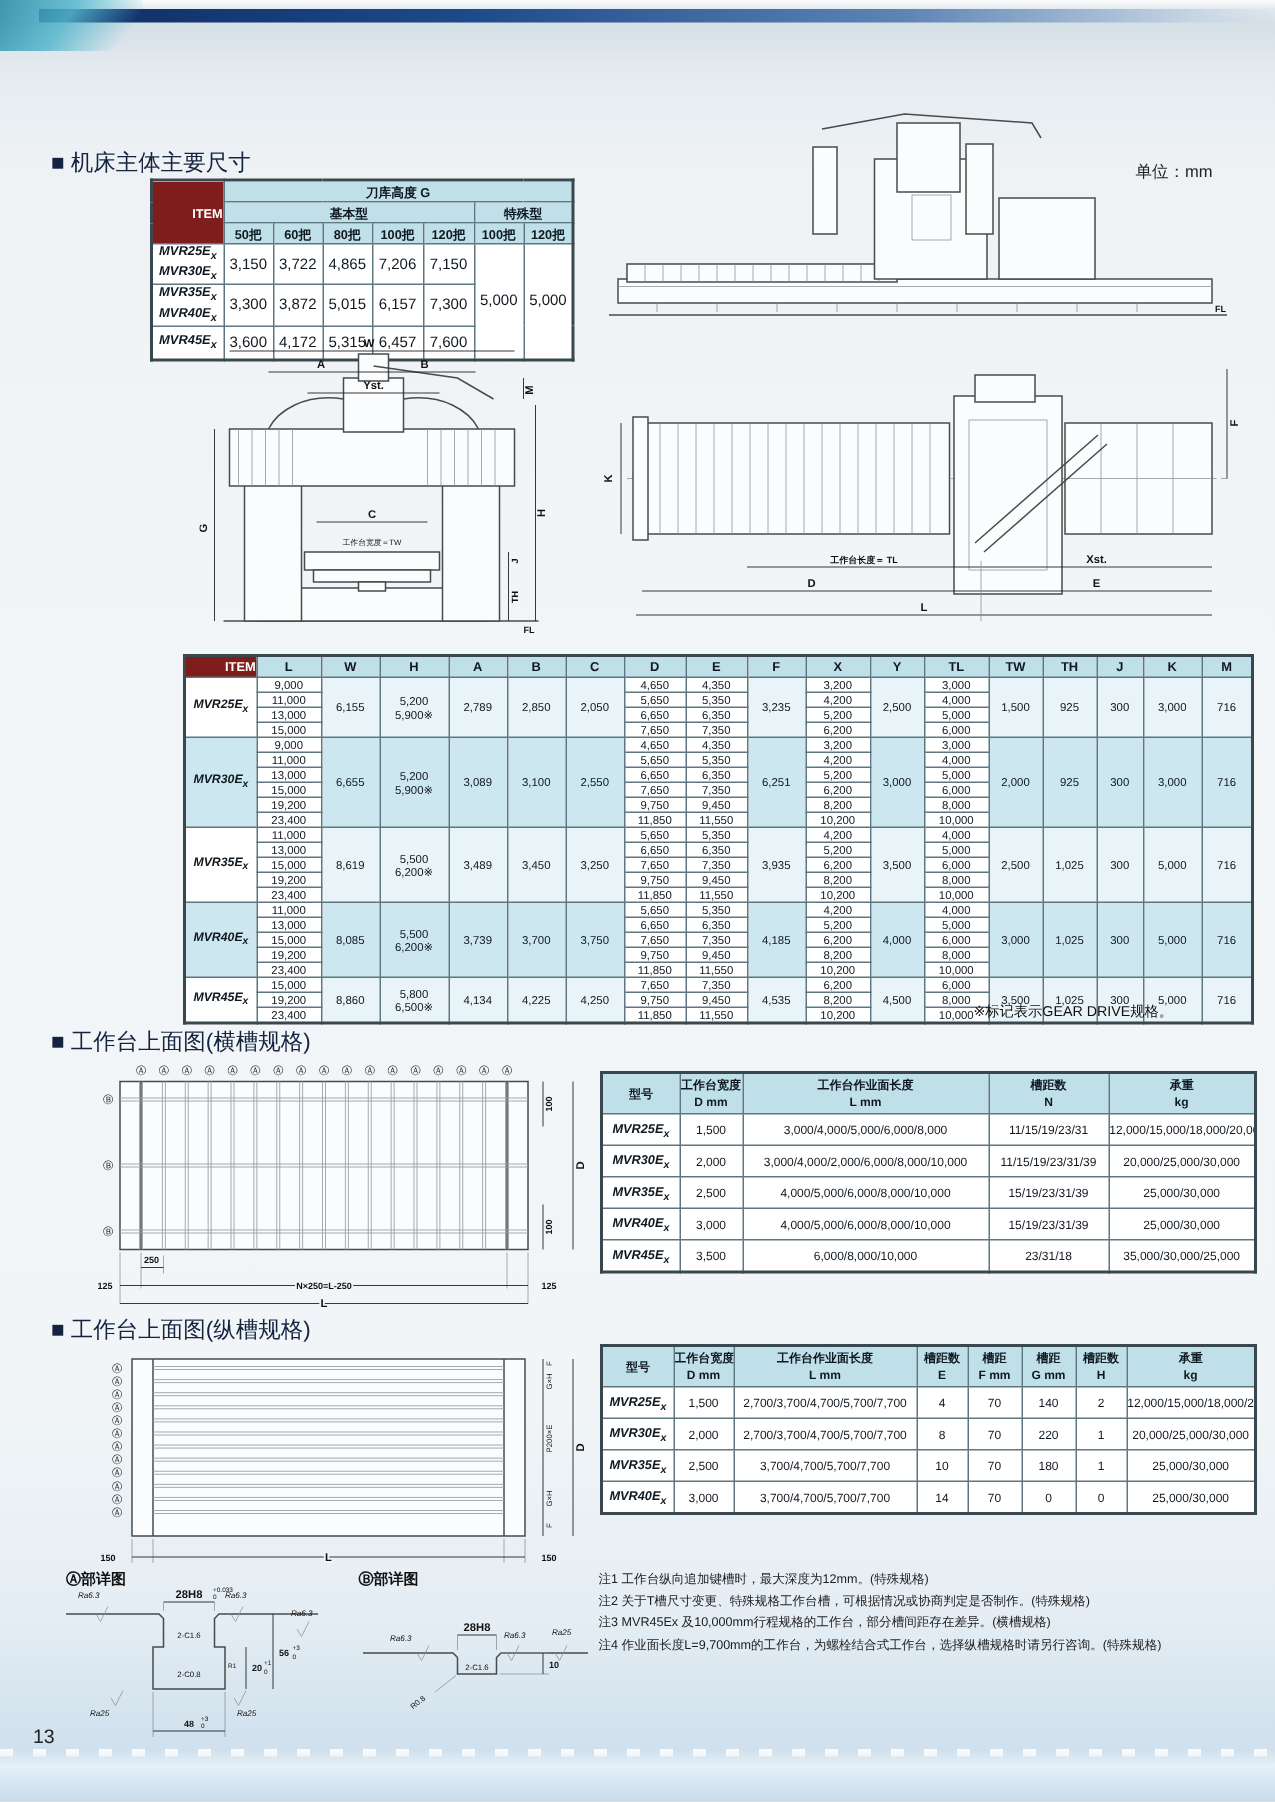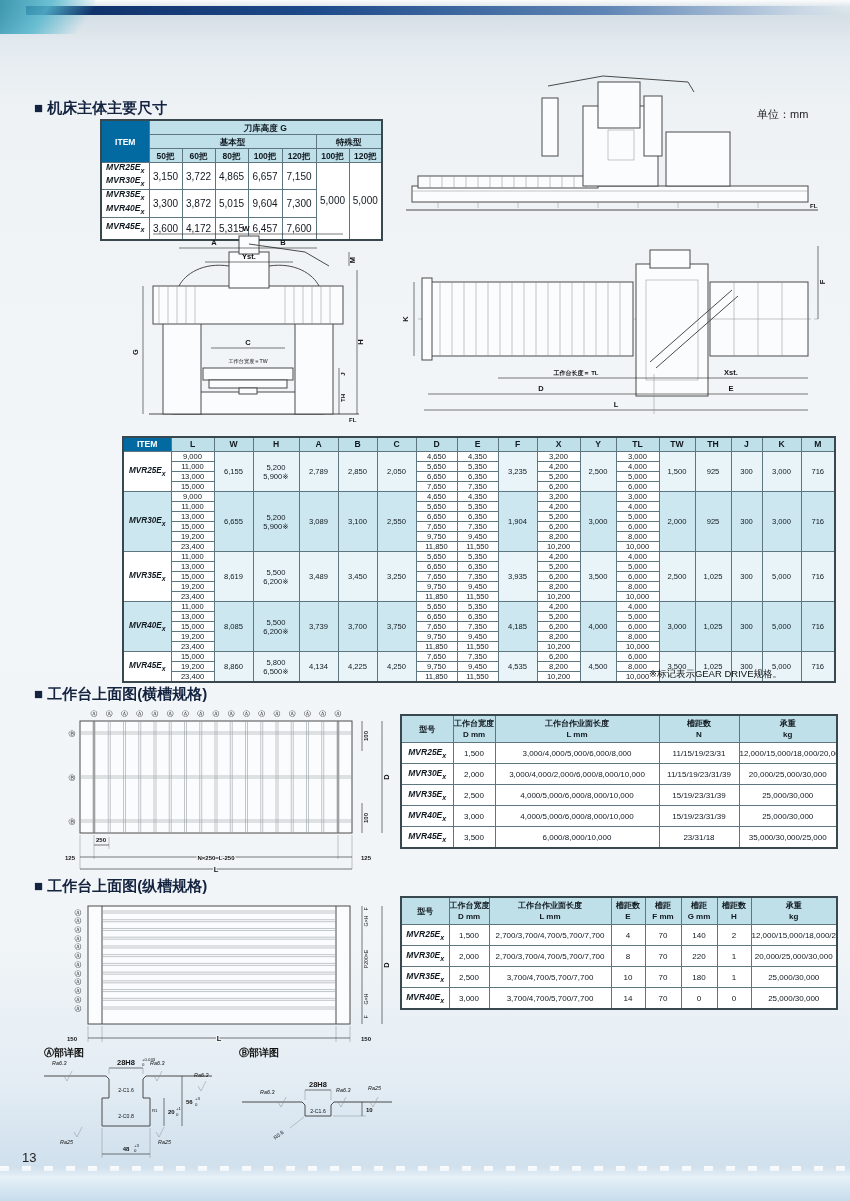--- a/index.html
+++ b/index.html
@@ -3,37 +3,37 @@
 <meta charset="utf-8">
 <style>
   html,body{margin:0;padding:0;background:#dfe5e9;font-family:"Liberation Sans","DejaVu Sans",sans-serif;}
   #page{position:relative;width:850px;height:1201px;margin:0 auto;overflow:hidden;
     background:linear-gradient(180deg,#fbfcfc 0px,#e2e9ee 6px,#d5dfe6 16px,#e4ebf0 46px,#eef2f5 110px,#f3f6f8 40%,#f1f5f7 78%,#e4edf4 90%,#d2e2ee 96%,#cbddeb 100%);}
   .topband{position:absolute;left:26px;top:6px;right:0;height:9px;
     background:linear-gradient(90deg,#0e2c63,#1d4a8a 35%,#5d84b4 70%,#c9d7e5 94%,rgba(201,215,229,0));}
   .tealpatch{position:absolute;left:0;top:0;width:95px;height:34px;opacity:.85;
     background:linear-gradient(125deg,#1f86a2,#55b7cd 45%,rgba(220,235,240,0) 85%);}
   h1{position:absolute;left:35px;top:34px;margin:0;font-size:36px;font-weight:bold;color:#17356d;letter-spacing:3px;}
-  .sec{position:absolute;left:34px;font-size:15px;font-weight:bold;color:#14233f;}
+  .sec{position:absolute;left:34px;font-size:15px;font-weight:normal;color:#14233f;}
   #sec1{top:99px}#sec2{top:685px}#sec3{top:877px}
   .unit{position:absolute;left:757px;top:107px;font-size:11px;color:#222;}
   .gearnote{position:absolute;left:500px;top:668px;width:282px;text-align:right;font-size:9.5px;color:#111;}
   .notes{position:absolute;left:399px;top:1045px;width:440px;font-size:8.4px;color:#1c1c1c;line-height:14.5px;}
   .dtitle{position:absolute;font-size:10px;font-weight:bold;color:#111;}
   #dtA{left:44px;top:1046px}#dtB{left:239px;top:1046px}
   .pagenum{position:absolute;left:22px;top:1150px;font-size:13px;color:#222;}
   .botband{position:absolute;left:0;bottom:0;width:850px;height:34px;
     background:linear-gradient(180deg,rgba(240,247,251,0),#e6f0f7 30%,#d4e5f1 70%,#c8dcec 100%);}
   .dots{position:absolute;left:0;top:1166px;width:850px;height:5px;opacity:.9;
     background:repeating-linear-gradient(90deg,rgba(255,255,255,.95) 0 9px,rgba(255,255,255,0) 9px 22px);}
   
   .tbl{position:absolute;border-collapse:collapse;table-layout:fixed;background:#fff;border:2px solid #39474e;}
   .tbl th,.tbl td{border:1px solid #5d7680;text-align:center;padding:0;overflow:hidden;white-space:nowrap;color:#10181f;}
   .tbl th{background:#bfdfe9;font-weight:bold;}
-  .tbl th.dark{background:#0369a1;color:#fff;}
+  .tbl th.dark{background:#7f1d1d;color:#fff;text-align:right;}
   #magTable{left:100px;top:119px;width:281px;}
   #magTable th{font-size:8.5px;height:13px;line-height:12px;}
   #magTable td{font-size:10px;height:21px;background:#fff;}
   #magTable td.model{font-size:8.6px;line-height:9.5px;font-weight:bold;font-style:italic;}
   #mainTable{left:122px;top:436px;width:712px;}
   #mainTable th{height:13px;font-size:8.6px;line-height:13px;}
   #mainTable td{height:9px;line-height:9px;font-size:7.6px;}
   #mainTable td.v{background:#fff;}
   #mainTable td.m{background:#e9f4f8;}
   #mainTable td.m.t{background:#cde7f0;}
@@ -98,31 +98,31 @@
           <th>100把</th>
           <th>120把</th>
         </tr>
       </thead>
       <tbody>
         <tr>
           <td class="model">MVR25E<sub>x</sub><br>MVR30E<sub>x</sub></td>
           <td>3,150</td>
           <td>3,722</td>
           <td>4,865</td>
-          <td>6,657</td>
+          <td>7,206</td>
           <td>7,150</td>
           <td rowspan="3">5,000</td>
           <td rowspan="3">5,000</td>
         </tr>
         <tr>
           <td class="model">MVR35E<sub>x</sub><br>MVR40E<sub>x</sub></td>
           <td>3,300</td>
           <td>3,872</td>
           <td>5,015</td>
-          <td>9,604</td>
+          <td>6,157</td>
           <td>7,300</td>
         </tr>
         <tr>
           <td class="model">MVR45E<sub>x</sub></td>
           <td>3,600</td>
           <td>4,172</td>
           <td>5,315</td>
           <td>6,457</td>
           <td>7,600</td>
         </tr>
@@ -301,21 +301,21 @@
         <tr>
           <td class="model t" rowspan="6">MVR30E<sub>x</sub></td>
           <td class="v">9,000</td>
           <td class="m t" rowspan="6">6,655</td>
           <td class="m t" rowspan="6">5,200<br>5,900※</td>
           <td class="m t" rowspan="6">3,089</td>
           <td class="m t" rowspan="6">3,100</td>
           <td class="m t" rowspan="6">2,550</td>
           <td class="v">4,650</td>
           <td class="v">4,350</td>
-          <td class="m t" rowspan="6">1,904</td>
+          <td class="m t" rowspan="6">6,251</td>
           <td class="v">3,200</td>
           <td class="m t" rowspan="6">3,000</td>
           <td class="v">3,000</td>
           <td class="m t" rowspan="6">2,000</td>
           <td class="m t" rowspan="6">925</td>
           <td class="m t" rowspan="6">300</td>
           <td class="m t" rowspan="6">3,000</td>
           <td class="m t" rowspan="6">716</td>
         </tr>
         <tr>
@@ -691,20 +691,26 @@
           <td>3,700/4,700/5,700/7,700</td>
           <td>14</td>
           <td>70</td>
           <td>0</td>
           <td>0</td>
           <td>25,000/30,000</td>
         </tr>
       </tbody>
     </table>
 
+  <div class="notes">
+    <div>注1 工作台纵向追加键槽时，最大深度为12mm。(特殊规格)</div>
+    <div>注2 关于T槽尺寸变更、特殊规格工作台槽，可根据情况或协商判定是否制作。(特殊规格)</div>
+    <div>注3 MVR45Ex 及10,000mm行程规格的工作台，部分槽间距存在差异。(横槽规格)</div>
+    <div>注4 作业面长度L=9,700mm的工作台，为螺栓结合式工作台，选择纵槽规格时请另行咨询。(特殊规格)</div>
+  </div>
 
   <div class="dtitle" id="dtA">Ⓐ部详图</div>
 
   <svg id="detailA" style="left:30px;top:1056px" width="200" height="118" viewBox="0 0 200 118">
     <path class="ln" d="M14,20 H76 L79,23 V42 H72 V70 H120 V42 H113 V23 L116,20 H182"></path>
     <line class="dim" x1="79" y1="12" x2="113" y2="12"></line>
     <path class="thn" d="M79,12V18M113,12V18"></path>
     <text class="dt" x="96" y="9" text-anchor="middle">28H8</text>
     <text class="tol" x="112" y="5">+0.033</text>
     <text class="tol" x="112" y="10">0</text>

